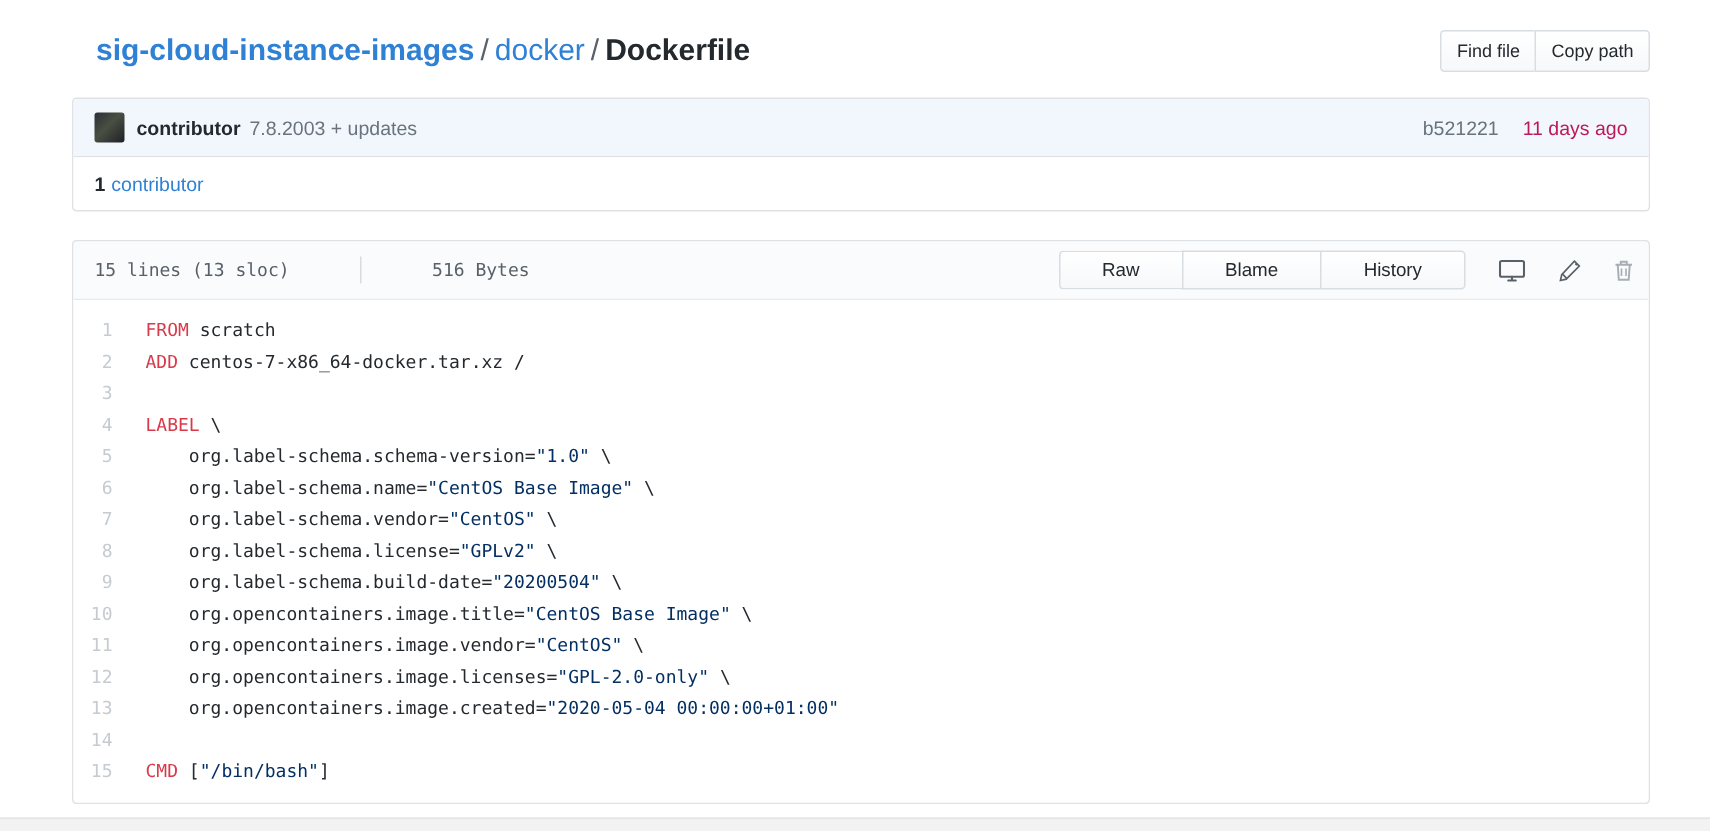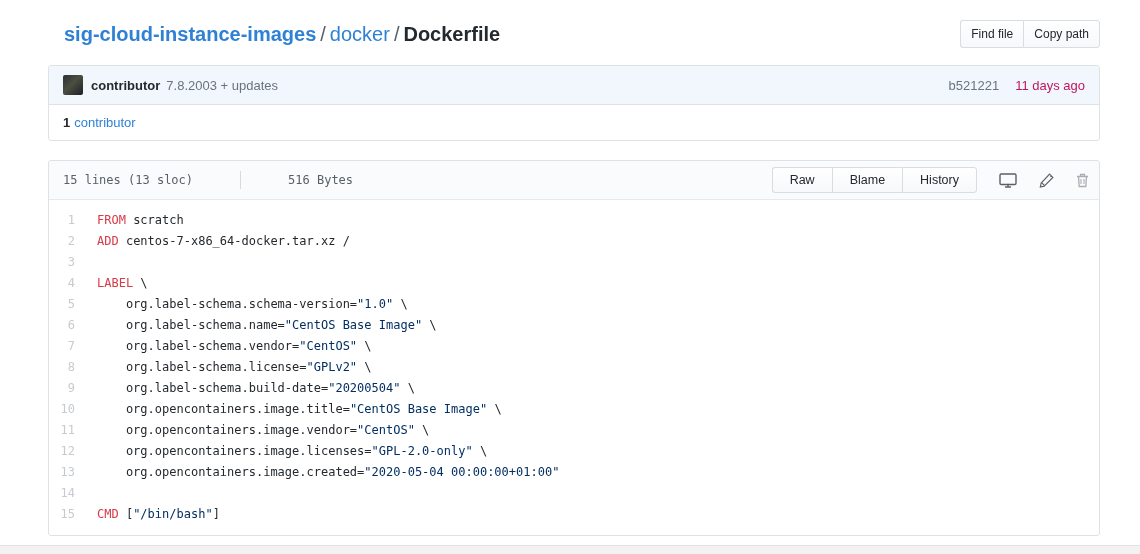--- a/index.html
+++ b/index.html
@@ -44,21 +44,21 @@
   .contrib-label { color: #2f81d6; margin-left: 4px; }
 
   
   .file-box { margin-top: 19px; border: 1px solid #dfe2e5; border-radius: 3px; }
   .file-head { background: #fafbfc; border-bottom: 1px solid #e6eaee; border-radius: 3px 3px 0 0;
                display: flex; align-items: center; padding: 6px 10px 6px 14px; min-height: 38px; }
   .file-meta { display: flex; align-items: center; font-family: "DejaVu Sans Mono", monospace;
                font-size: 12px; color: #586069; flex: 1 1 auto; gap: 35px; }
   .meta-divider { width: 1px; height: 18px; background: #d9dcdf; margin: 0 12px; }
   .file-actions { display: flex; align-items: center; }
-  .file-actions .btn { padding: 5px 17px; font-size: 12.5px; }
+  .file-actions .btn { padding: 5px 28px; font-size: 12.5px; }
   .icon-btn { background: none; border: none; margin-left: 22px; cursor: pointer; display: inline-flex; align-items: center; }
   .icon-btn svg { display: block; }
 
   
   .code-area { padding: 10px 0 10px 0; background: #fff; border-radius: 0 0 3px 3px;
                font-family: "DejaVu Sans Mono", monospace; font-size: 12px; }
   .code-line { display: flex; line-height: 21px; height: 21px; }
   .line-num { flex: 0 0 48px; text-align: right; padding-right: 22px; color: #c6cbd1;
               user-select: none; cursor: pointer; }
   .line-code { white-space: pre; color: #24292e; }

